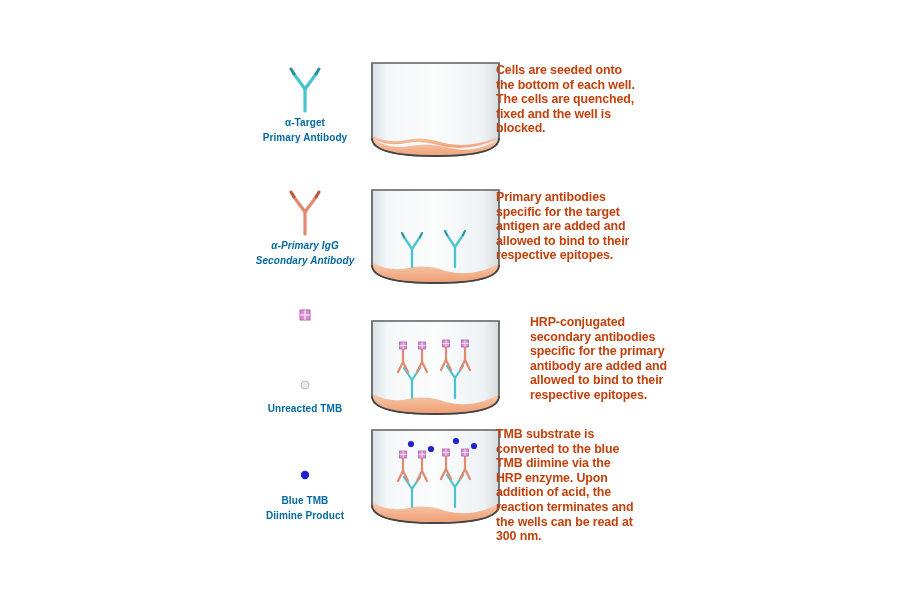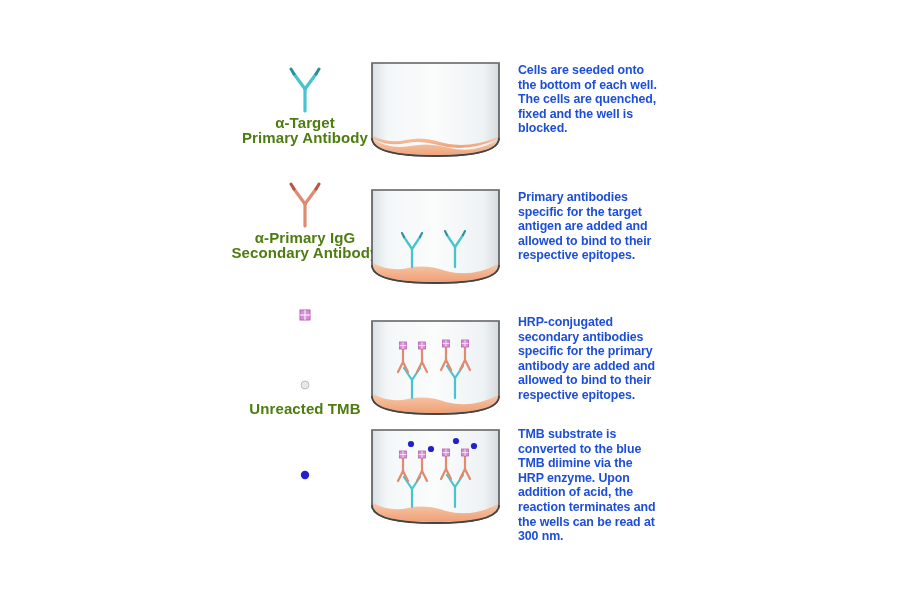--- a/index.html
+++ b/index.html
@@ -35,40 +35,40 @@
     height: 48px;
     position: relative;
   }
   .legend-art svg {
     position: absolute;
     left: 50%;
     top: 0;
     transform: translateX(-50%);
   }
   .legend-label {
-    font-size: 15px;
+    font-size: 10px;
     font-weight: bold;
-    color: #4d7c0f;
+    color: #0369a1;
     line-height: 15px;
     letter-spacing: 0.1px;
   }
   .well {
     position: absolute;
     left: 370px;
     width: 131px;
     height: 100px;
   }
   .well svg { display: block; }
   .desc {
     position: absolute;
-    left: 518px;
+    left: 496px;
     width: 140px;
     font-size: 12.4px;
     font-weight: bold;
-    color: #1d4ed8;
+    color: #c2410c;
     line-height: 14.6px;
     letter-spacing: -0.1px;
   }
   .small-legend {
     position: absolute;
     width: 200px;
     left: 205px;
     text-align: center;
   }
 </style>
@@ -120,21 +120,21 @@
         <path d="M2,78 Q2,96 65.5,96 Q129,96 129,78" fill="none" stroke="#444" stroke-width="1.8"></path>
         <line x1="2" y1="3" x2="129" y2="3" stroke="#8a8a8a" stroke-width="1.2"></line>
       </svg>
     </div>
 
     <div class="desc" style="top:8px;">Cells are seeded onto the bottom of each well. The cells are quenched, fixed and the well is blocked.</div>
   </div>
 
   <div class="row" style="top:182px;">
 
-    <div class="legend" style="top:0;">
+    <div class="legend" style="top:8px;font-style:italic;">
       <div class="legend-art">
         <svg width="60" height="46" viewBox="0 0 60 46">
           <g stroke="#e08a70" stroke-width="3.2" fill="none" stroke-linecap="round">
             <line x1="30" y1="22" x2="30" y2="44"></line>
             <line x1="30" y1="22" x2="19" y2="7"></line>
             <line x1="30" y1="22" x2="41" y2="7"></line>
           </g>
           <g stroke="#b9553c" stroke-width="3" fill="none" stroke-linecap="round">
             <line x1="19" y1="7" x2="16" y2="2"></line>
             <line x1="41" y1="7" x2="44" y2="2"></line>
@@ -263,30 +263,34 @@
           <line x1="76" y1="22" x2="76" y2="29"></line>
             <line x1="72.5" y1="25.5" x2="79.5" y2="25.5"></line>
           <line x1="95" y1="22" x2="95" y2="29"></line>
             <line x1="91.5" y1="25.5" x2="98.5" y2="25.5"></line>
         </g>
         <path d="M2,78 Q2,96 65.5,96 Q129,96 129,78" fill="none" stroke="#444" stroke-width="1.8"></path>
         <line x1="2" y1="3" x2="129" y2="3" stroke="#8a8a8a" stroke-width="1.2"></line>
       </svg>
     </div>
 
-    <div class="desc" style="top:10px;">HRP-conjugated secondary antibodies specific for the primary antibody are added and allowed to bind to their respective epitopes.</div>
+    <div class="desc" style="top:10px;margin-left:34px;">HRP-conjugated secondary antibodies specific for the primary antibody are added and allowed to bind to their respective epitopes.</div>
   </div>
 
   <div class="row" style="top:425px;">
 
     <div class="legend" style="top:42px;">
       <div class="legend-art" style="height:26px;">
         <svg width="16" height="16" viewBox="0 0 16 16">
           <circle cx="8" cy="8" r="4.2" fill="#2222cc"></circle>
         </svg>
+      </div>
+      <div class="legend-label">
+        <span style="white-space:pre-line;">Blue TMB
+Diimine Product</span>
       </div>
     </div>
 
     <div class="well" style="top:2px;">
       <svg width="131" height="100" viewBox="0 0 131 100">
         <defs>
           <linearGradient id="glass4" x1="0" y1="0" x2="1" y2="0">
             <stop offset="0%" stop-color="#d9e0e4"></stop>
             <stop offset="12%" stop-color="#f4f7f8"></stop>
             <stop offset="50%" stop-color="#fbfcfc"></stop>

